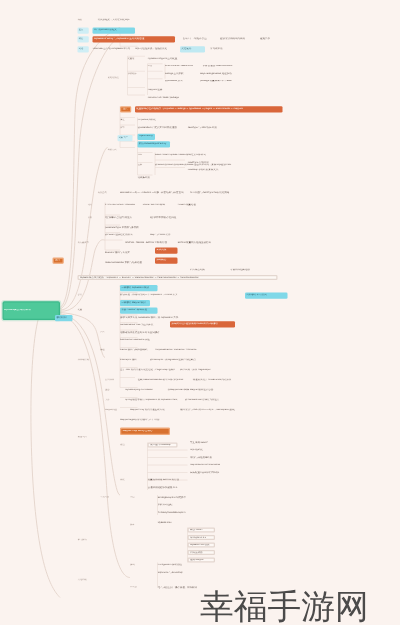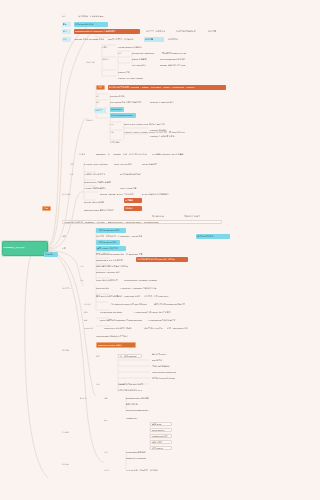--- a/index.html
+++ b/index.html
@@ -552,13 +552,14 @@
         <span class="txt">总结回顾</span>
       </div>
       <div class="node stub" style="left: 104px; top: 468px; width: 14px; height: 4px;">
         <span class="txt">面试题</span>
       </div>
       <div class="node plain" style="left: 126px; top: 468px; width: 34px; height: 4px;">
         <span class="txt">#{} 与 ${} 区别、缓存原理、插件机制</span>
       </div>
     </div>
 
+  <div class="watermark">幸福手游网</div>
 </div>
 
 </body></html>

